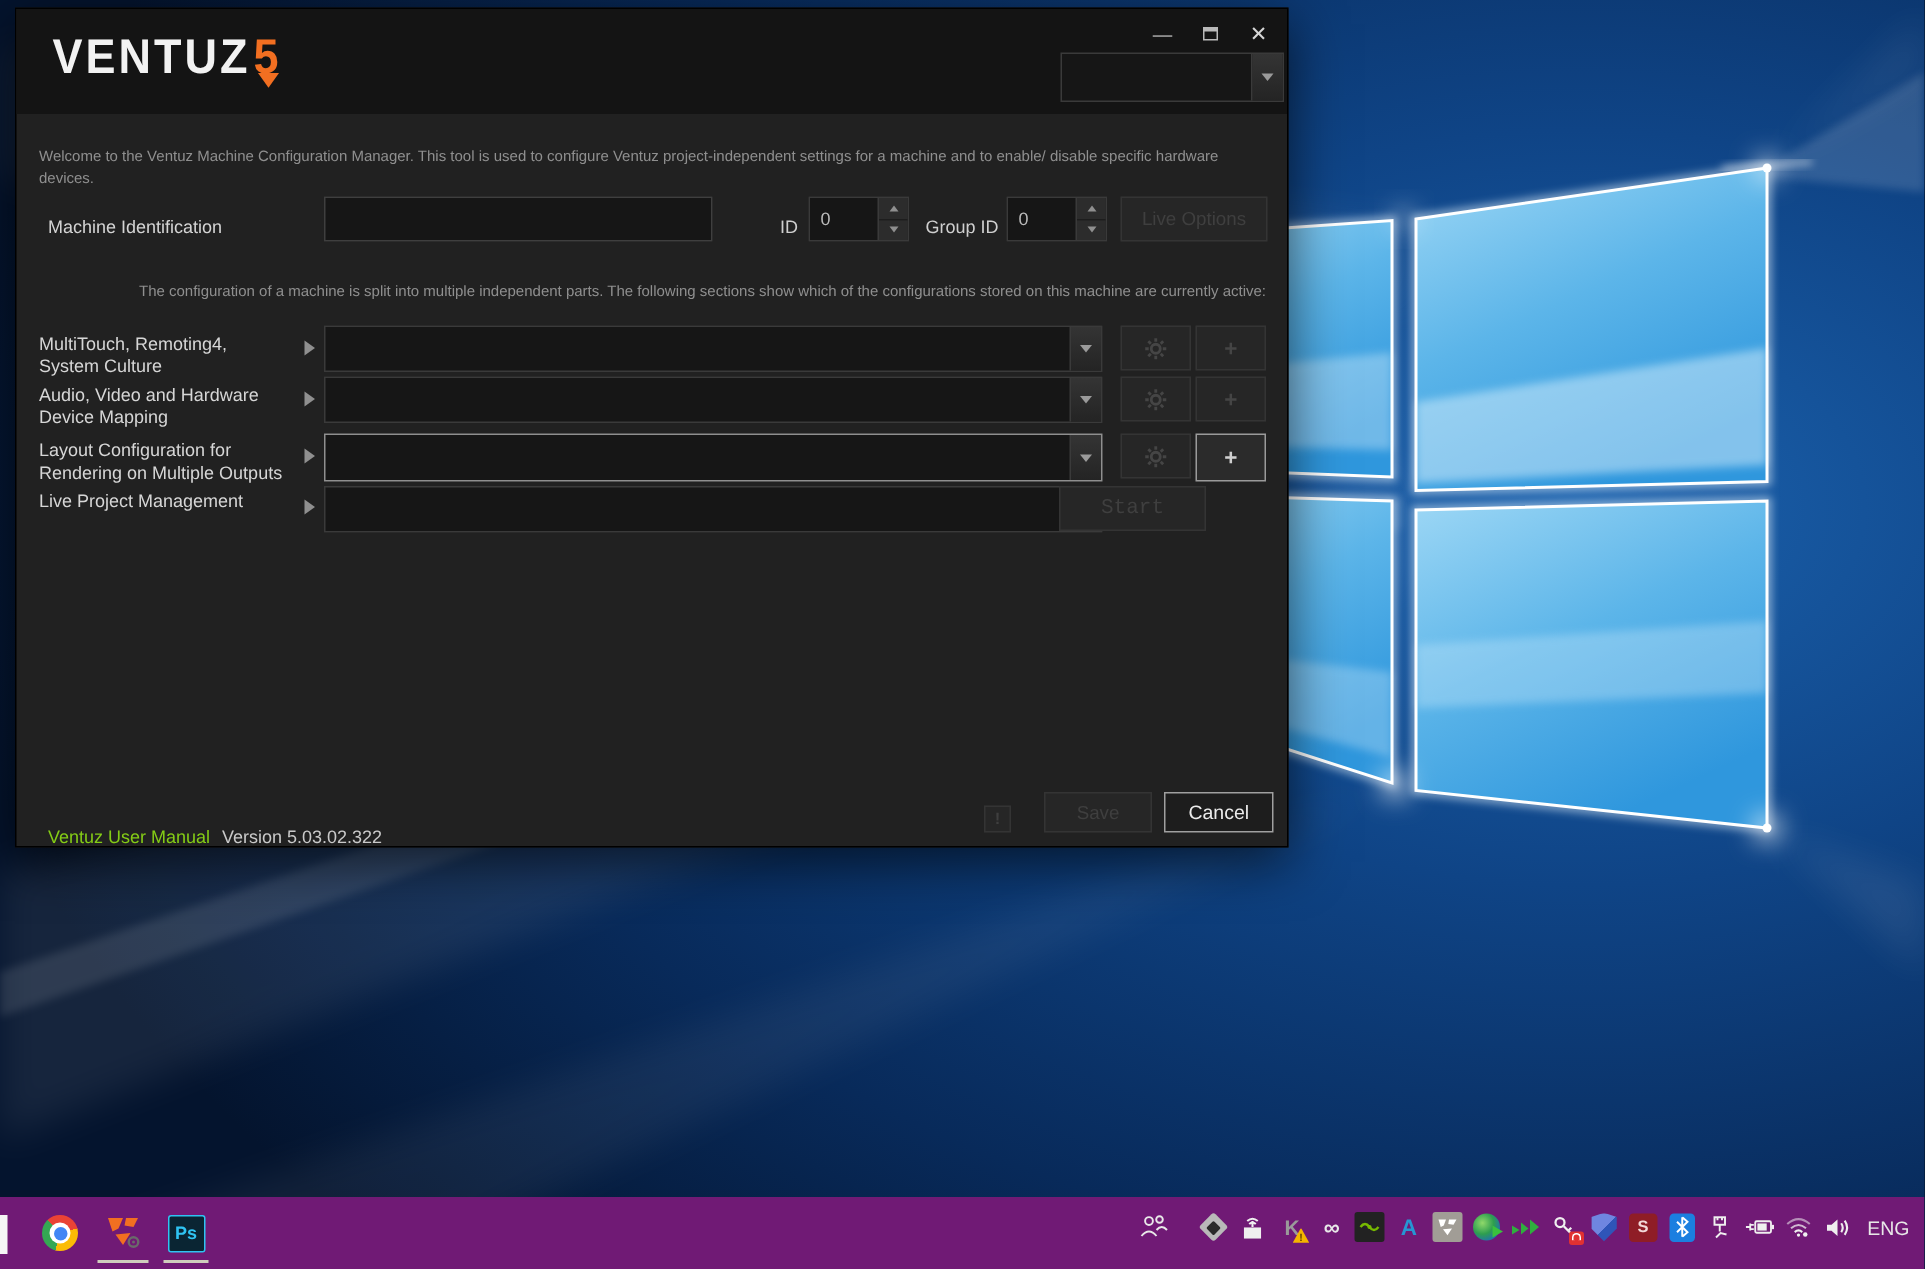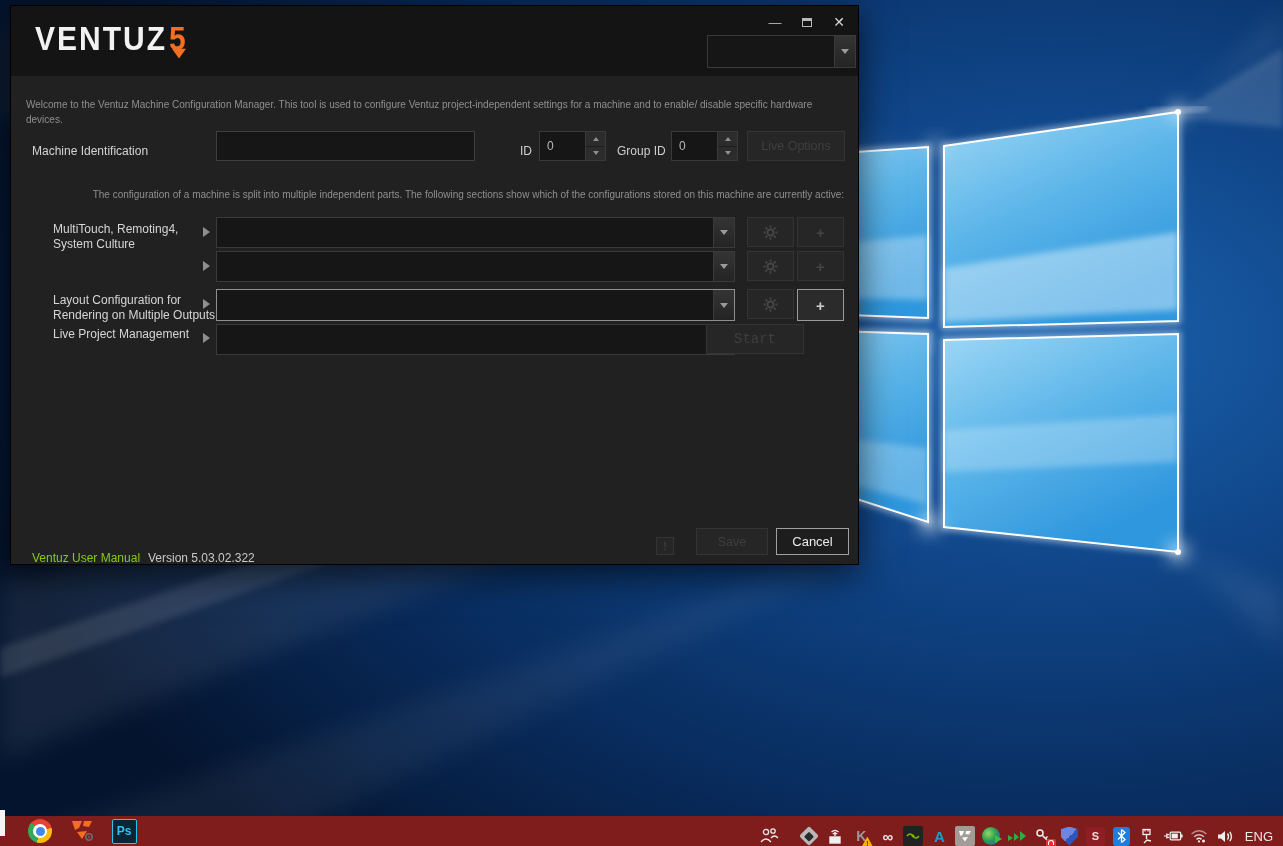--- a/index.html
+++ b/index.html
@@ -60,43 +60,43 @@
   .sb.dn::after { content:""; border-left:3.5px solid transparent; border-right:3.5px solid transparent;
                   border-top:4px solid #8f8f8f; }
 
   
   .btn { position:absolute; display:flex; align-items:center; justify-content:center;
          font-size:12.5px; background:#262626; border:1px solid #343434; color:#3f3f3f;text-align:right; }
   .btn.enabled { background:#2b2b2b; border-color:#9a9a9a; color:#cfcfcf; }
   .btn-live { left:736px; top:125px; width:98px; height:30px; }
 
   
-  .sect-label { position:absolute; left:15px; color:#d6d6d6; font-size:12px; line-height:14.5px; width:180px;margin-left:27px; }
+  .sect-label { position:absolute; left:15px; color:#d6d6d6; font-size:12px; line-height:14.5px; width:180px; }
   .expander { position:absolute; left:192px; width:0; height:0;
               border-top:5px solid transparent; border-bottom:5px solid transparent;
               border-left:7px solid #8f8f8f; }
   .row-combo { left:205px; width:519px; }
   .sq-btn { width:47px; height:30px; }
   .gear-svg { width:15px; height:15px; }
   .gear-svg circle, .gear-svg line { stroke:#454545; }
   .sq-btn.enabled .plus-g { color:#cfcfcf; }
   .plus-g { font-size:15px; font-weight:bold; color:#454545; line-height:1; }
   .btn-start { left:695px; top:313px; width:98px; height:30px; font-size:14px;font-family:Liberation Mono, monospace; }
 
   
   .manual-link { position:absolute; left:21px; top:545px; color:#84cc16; font-size:12px; cursor:pointer; }
   .version { position:absolute; left:137px; top:545px; color:#c9c9c9; font-size:12px; }
   .btn-alert { left:645px; top:531px; width:18px; height:18px; font-size:11px; font-weight:bold; }
   .btn-save  { left:685px; top:522px; width:72px; height:27px; }
   .btn-cancel{ left:765px; top:522px; width:73px; height:27px; background:#1d1d1d;
                border-color:#a0a0a0; color:#ececec; font-size:13px; }
 
   
-  .taskbar { position:absolute; left:0; bottom:0; width:1283px; height:30px;
-             background:#7f1d1d; z-index:10; display:flex; align-items:center; }
+  .taskbar { position:absolute; left:0; bottom:0; width:1283px; height:48px;
+             background:#701a75; z-index:10; display:flex; align-items:center; }
   .white-sliver { position:absolute; left:0; bottom:10px; width:5px; height:26px; background:#f5f5f5; z-index:11; }
   .tasks { display:flex; align-items:center; height:40px; padding-left:20px; }
   .task { width:40px; height:40px; position:relative; display:flex; align-items:center; justify-content:center; }
   .task.wide { width:44px; }
   .task.running::after { content:""; position:absolute; left:5px; right:5px; bottom:0;
                          height:2.5px; background:#cfccbd; }
   
   .chrome { width:24px; height:24px; border-radius:50%; position:relative;
             background:conic-gradient(from -45deg, #ea4335 0 33.4%, #fbbc05 0 66.7%, #34a853 0 100%); }
   .chrome::before { content:""; position:absolute; left:5px; top:5px; width:14px; height:14px;
@@ -266,20 +266,24 @@
         <line x1="2.7" y1="2.7" x2="4.5" y2="4.5"></line>
           <line x1="11.5" y1="11.5" x2="13.3" y2="13.3"></line>
         <line x1="2.7" y1="13.3" x2="4.5" y2="11.5"></line>
           <line x1="11.5" y1="4.5" x2="13.3" y2="2.7"></line>
       </svg>
     </div>
     <div class="btn sq-btn" style="left:786px; top:211px;">
       <span class="plus-g">+</span>
     </div>
 
+    <div class="sect-label" style="top:250px;">
+      <div>Audio, Video and Hardware</div>
+      <div>Device Mapping</div>
+    </div>
     <div class="expander" style="top:255px;"></div>
     <div class="combo row-combo" style="top:245px;">
       <span class="val"></span>
       <span class="ddbtn"></span>
     </div>
     <div class="btn sq-btn" style="left:736px; top:245px;">
       <svg class="gear-svg" viewBox="0 0 16 16" fill="none" stroke-width="2">
         <circle cx="8" cy="8" r="3.2"></circle>
         <line x1="8" y1="0.5" x2="8" y2="3"></line>
           <line x1="8" y1="13" x2="8" y2="15.5"></line>

